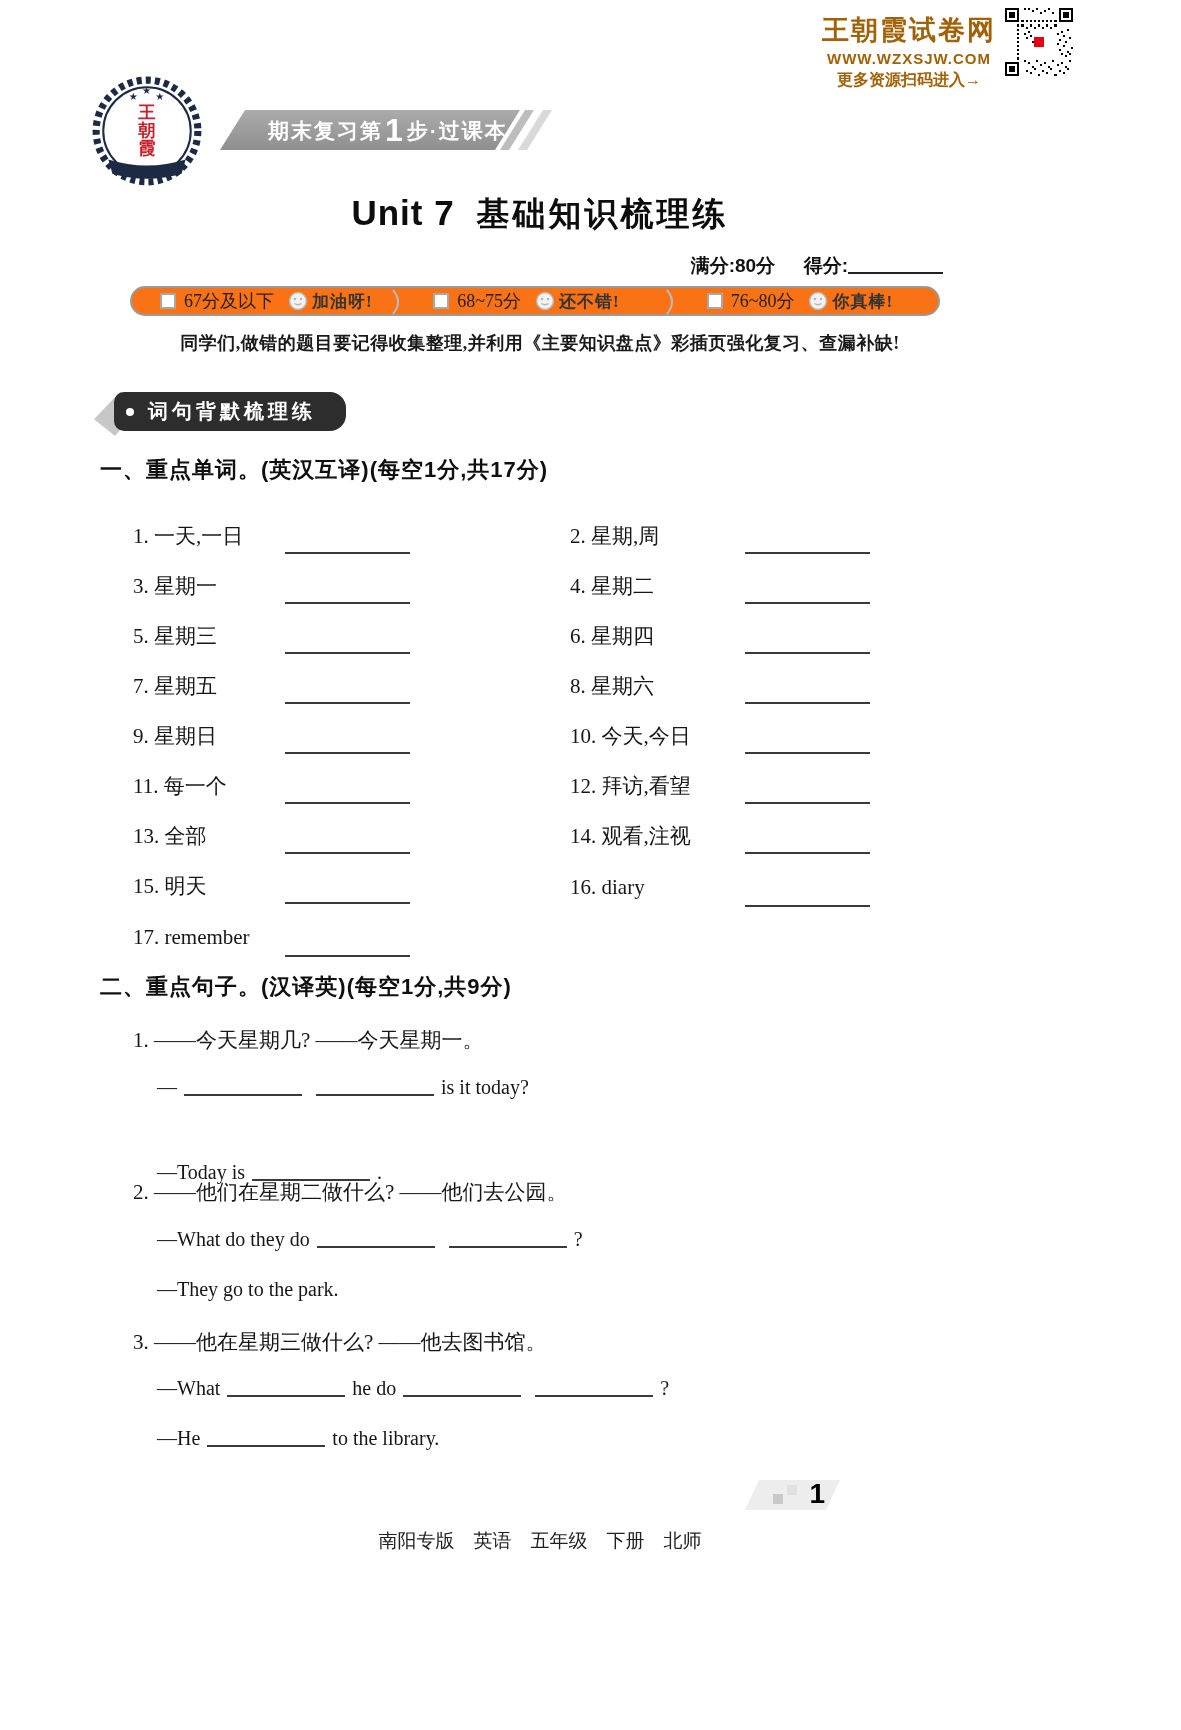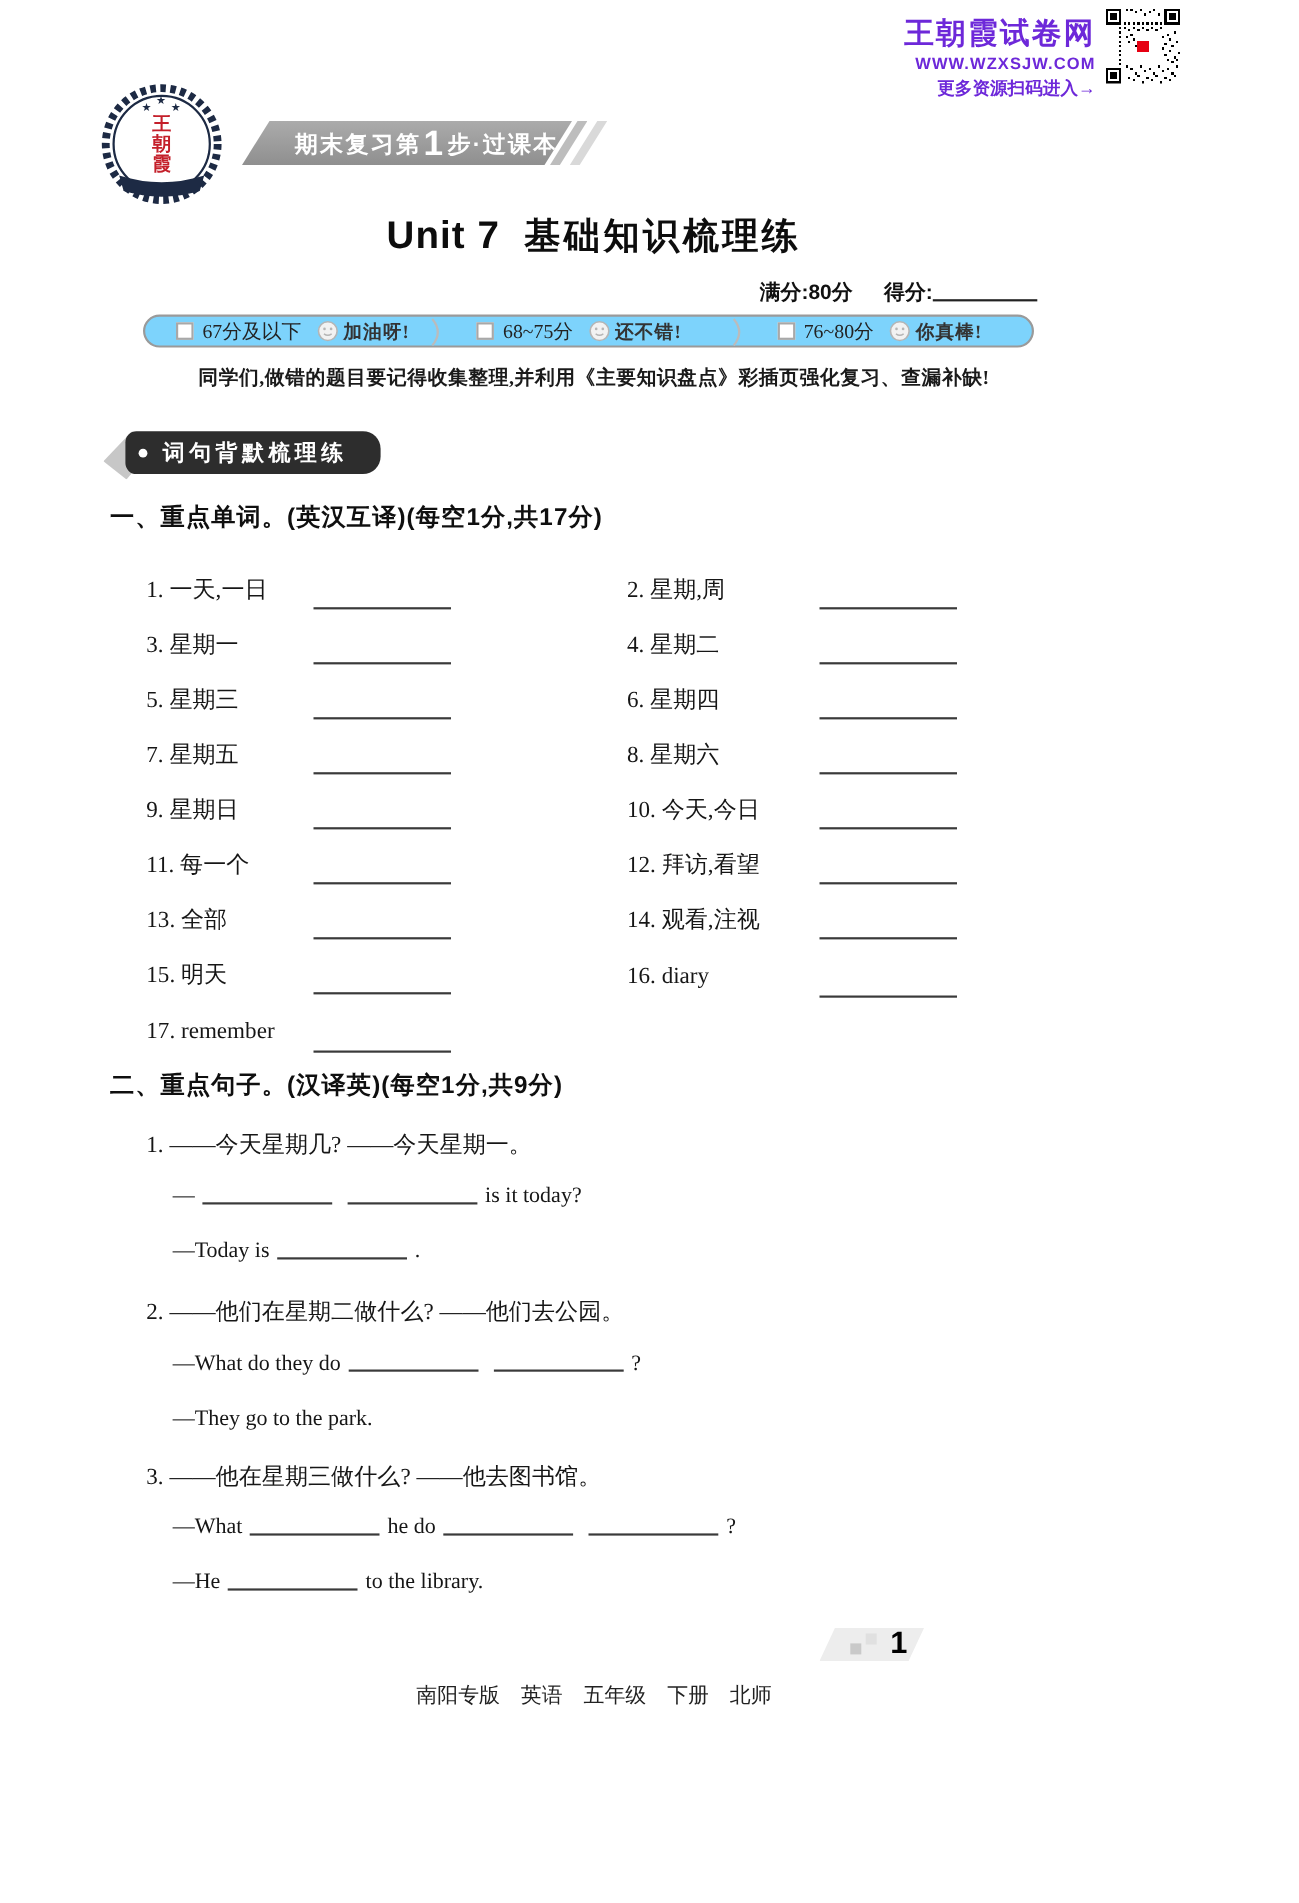--- a/index.html
+++ b/index.html
@@ -5,21 +5,21 @@
   * { margin:0; padding:0; box-sizing:border-box; }
   html,body { background:#f2f2f2; }
   .page {
     position:relative; width:1181px; height:1730px; background:#ffffff;
     font-family:"Liberation Serif", serif; color:#1c1c1c; overflow:hidden;
     margin:0 auto;
   }
   .wrap { position:absolute; left:95px; top:0; width:890px; height:1730px; }
 
   
-  .masthead { position:absolute; right:185px; top:12px; text-align:right; color:#6d28d9; }
+  .masthead { position:absolute; right:185px; top:12px; text-align:center; color:#a16207; }
   .site-name { font-family:"Liberation Sans", sans-serif; font-weight:bold; font-size:27px; letter-spacing:2px; }
   .site-url  { font-family:"Liberation Sans", sans-serif; font-weight:bold; font-size:15px; letter-spacing:1px; margin-top:2px; }
   .site-tag  { font-family:"Liberation Sans", sans-serif; font-weight:bold; font-size:16px; margin-top:3px; }
   .qr { position:absolute; right:108px; top:8px; width:68px; height:68px; }
 
   
   .stamp { position:absolute; left:88px; top:72px; width:118px; height:118px; }
   .banner {
     position:absolute; left:220px; top:110px; width:300px; height:40px;
     background:linear-gradient(#ababab,#8f8f8f);
@@ -38,21 +38,21 @@
   .title .unit { font-size:35px; letter-spacing:1px; }
   .title .cn   { font-size:33px; margin-left:22px; letter-spacing:3px; }
 
   
   .scoreline { position:absolute; right:42px; top:253px; font-family:"Liberation Sans", sans-serif; font-weight:bold; font-size:19px; color:#111; }
   .score-blank { display:inline-block; width:95px; border-bottom:2px solid #222; height:18px; vertical-align:-2px; }
 
   
   .scorebar {
     position:absolute; left:35px; top:286px; width:810px; height:30px;
-    border:2px solid #9a9a9a; border-radius:15px; background:#7dd3fc;
+    border:2px solid #9a9a9a; border-radius:15px; background:#f97316;
     display:flex; align-items:center;
   }
   .tier { flex:1; display:flex; align-items:center; padding-left:28px; }
   .tier-check { width:16px; height:16px; border:2px solid #a8a8a8; background:#fff; display:inline-block; margin-right:8px; flex:none; }
   .tier-range { font-size:18px; color:#222; }
   .tier-face { margin:0 4px 0 14px; flex:none; display:inline-flex; }
   .tier-remark { font-size:17px; font-weight:bold; color:#333; letter-spacing:1px; }
   .tier-sep { flex:none; display:inline-flex; margin-top:1px; }
 
   
@@ -330,21 +330,21 @@
         <div class="word-cell cell-r"></div>
       </div>
     </div>
 
     <div class="sec-title sec2-title">二、重点句子。(汉译英)(每空1分,共9分)</div>
 
     <div class="abs-line prompt" style="top:1026px;">1. ——今天星期几? ——今天星期一。</div>
     <div class="abs-line answer" style="top:1076px;">
       <span>—</span><span class="sblank"></span><span class="sblank"></span><span>is it today?</span>
     </div>
-    <div class="abs-line answer" style="top:1126px;text-align:right;">
+    <div class="abs-line answer" style="top:1161px;text-align:right;">
       <span>—Today is</span><span class="sblank"></span><span>.</span>
     </div>
 
     <div class="abs-line prompt" style="top:1178px;">2. ——他们在星期二做什么? ——他们去公园。</div>
     <div class="abs-line answer" style="top:1228px;">
       <span>—What do they do</span><span class="sblank"></span><span class="sblank"></span><span>?</span>
     </div>
     <div class="abs-line answer" style="top:1278px;">
       <span>—They go to the park.</span>
     </div>

